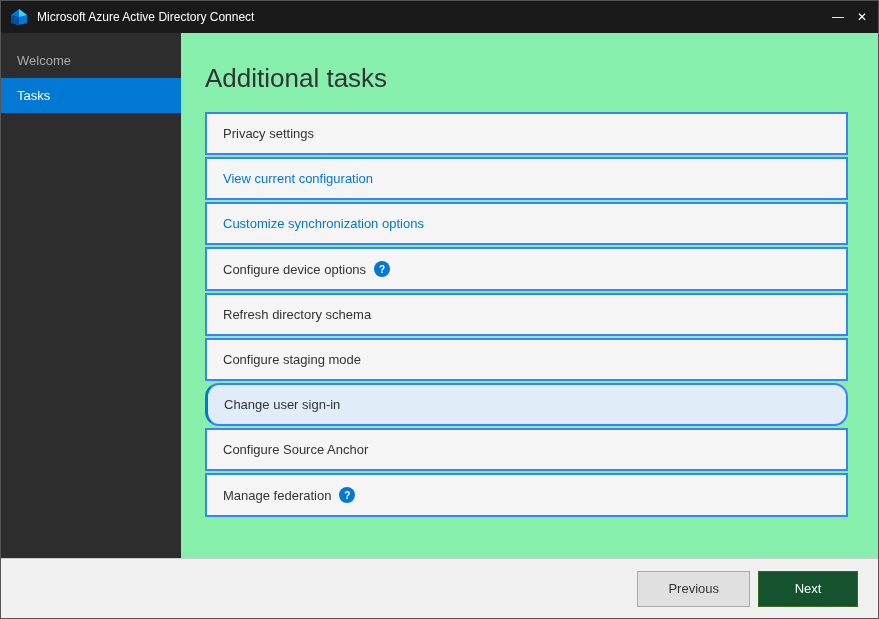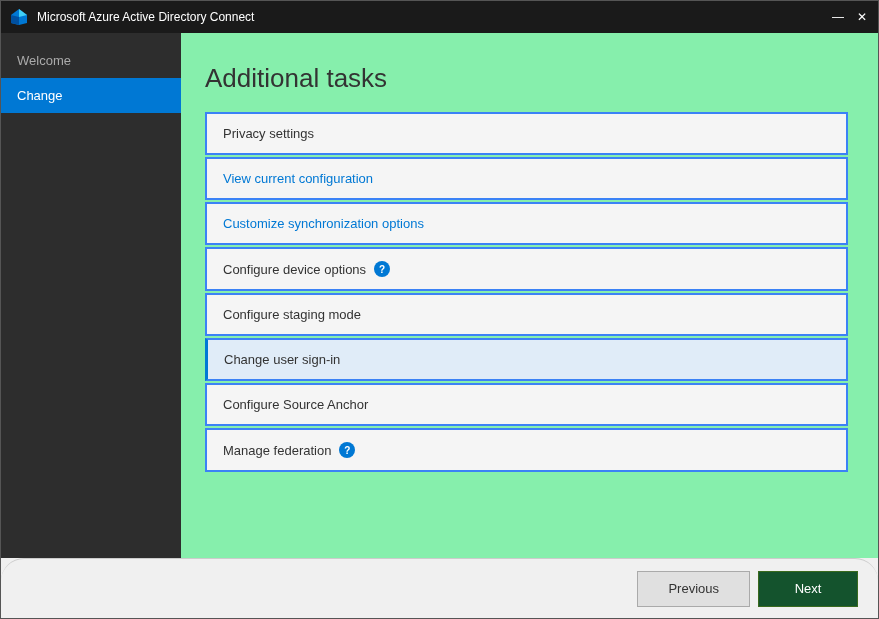--- a/index.html
+++ b/index.html
@@ -107,20 +107,21 @@
       color: #333;
       cursor: pointer;
       display: flex;
       align-items: center;
       gap: 8px;
       position: relative;
     }
     .task-item.selected {
       background: #e0ecf8;
       border-left: 3px solid #0078d4;
+      border-radius: 14px;
     }
     .task-item .link-text {
       color: #0078d4;
       cursor: pointer;
     }
     .task-item .help-icon {
       display: inline-flex;
       align-items: center;
       justify-content: center;
       width: 16px;
@@ -135,21 +136,20 @@
     .footer {
       background: #f0f0f0;
       border-top: 1px solid #ccc;
       height: 60px;
       display: flex;
       align-items: center;
       justify-content: flex-end;
       padding: 0 20px;
       gap: 8px;
       flex-shrink: 0;
-      border-radius: 23px;
     }
     .btn-previous {
       background: #e0e0e0;
       border: 1px solid #aaa;
       color: #333;
       padding: 8px 30px;
       font-size: 13px;
       cursor: pointer;
       min-width: 100px;
       height: 36px;
@@ -183,21 +183,21 @@
     </div>
   </div>
 
   <div class="content-area">
 
     <div class="sidebar">
       <div class="sidebar-item">
         <span>Welcome</span>
       </div>
       <div class="sidebar-item active">
-        <span>Change</span>
+        <span>Tasks</span>
       </div>
     </div>
 
     <div class="main-content">
       <h1 class="page-title">Additional tasks</h1>
 
       <div class="task-list">
 
         <div class="task-item">
           <span>Privacy settings</span>
@@ -209,20 +209,23 @@
 
         <div class="task-item">
           <span class="link-text">Customize synchronization options</span>
         </div>
 
         <div class="task-item">
           <span>Configure device options</span>
           <span class="help-icon">?</span>
         </div>
 
+        <div class="task-item">
+          <span>Refresh directory schema</span>
+        </div>
 
         <div class="task-item">
           <span>Configure staging mode</span>
         </div>
 
         <div class="task-item selected">
           <span>Change user sign-in</span>
         </div>
 
         <div class="task-item">

